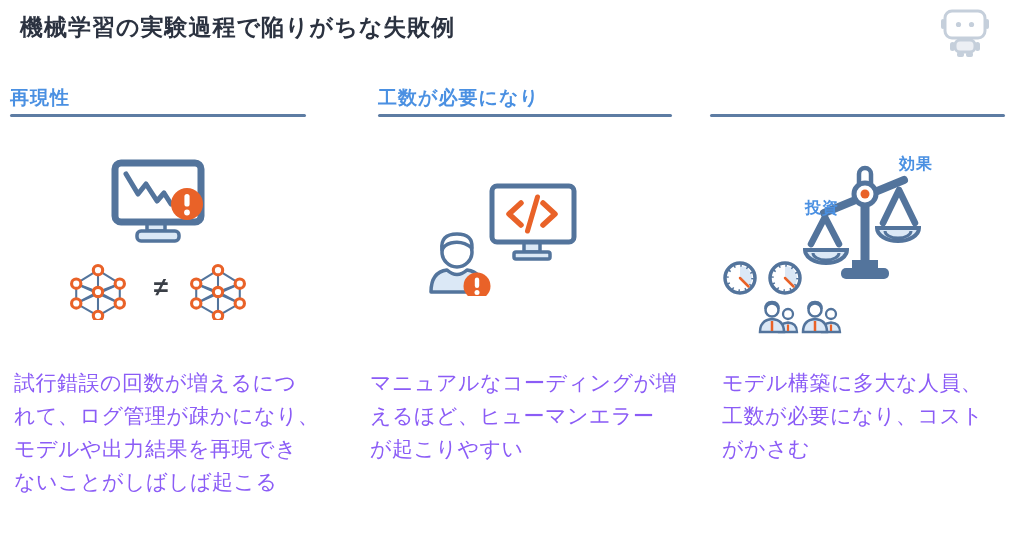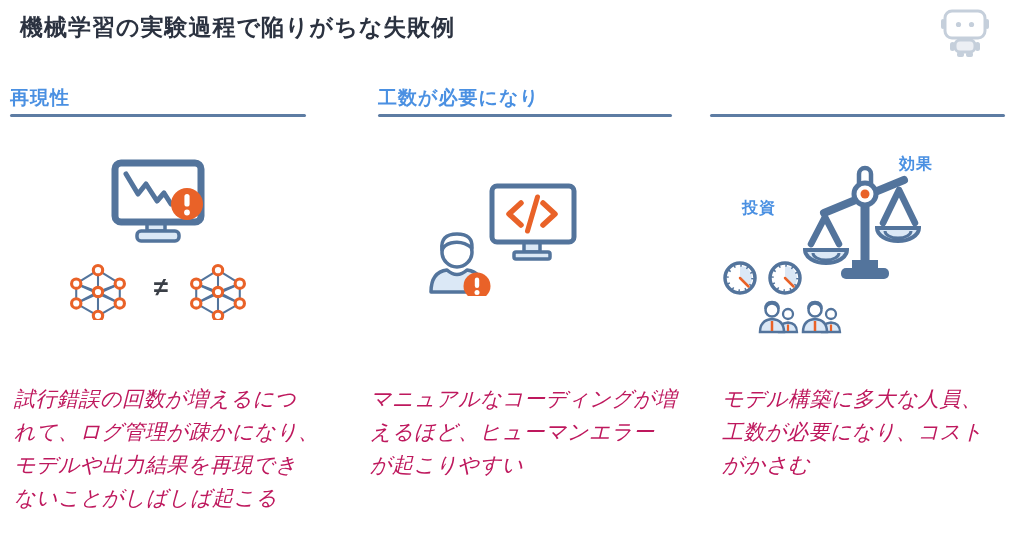--- a/index.html
+++ b/index.html
@@ -13,34 +13,34 @@
   }
   .col-header{
     position:absolute;top:85px;font-size:19px;font-weight:700;color:#4a90e2;
     letter-spacing:1px;
   }
   .col-underline{position:absolute;top:114px;height:3px;background:#5d7ca3;border-radius:2px;}
   .h1{left:10px;width:296px;}
   .h2{left:378px;width:294px;}
   .h3{left:710px;width:295px;}
   .body-text{
-    position:absolute;top:382px;font-size:21px;line-height:33px;color:#be185d;
-    white-space:pre-line;letter-spacing:0.5px;font-style:italic;
+    position:absolute;top:366px;font-size:21px;line-height:33px;color:#8b5cf6;
+    white-space:pre-line;letter-spacing:0.5px;
   }
   .b1{left:14px;width:330px;}
   .b2{left:370px;width:335px;}
   .b3{left:722px;width:300px;}
   .abs{position:absolute;}
   .neq{
     position:absolute;left:141px;top:272px;width:40px;text-align:center;
     font-size:26px;font-weight:600;color:#3a3f47;
   }
   .scale-label{position:absolute;font-size:16px;font-weight:700;color:#4a90e2;letter-spacing:1px;}
   .lbl-effect{left:881px;top:154px;margin-left:18px;}
-  .lbl-invest{left:742px;top:198px;text-align:center;}
+  .lbl-invest{left:805px;top:198px;text-align:center;}
 </style>
 </head>
 <body>
 
 <div class="slide">
 
   <div class="title">機械学習の実験過程で陥りがちな失敗例</div>
 
   <svg class="abs" style="left:936px;top:6px;" width="58" height="54" viewBox="0 0 58 54">
     <rect x="5" y="13" width="4" height="10" rx="2" fill="#c5cfdb"></rect>

